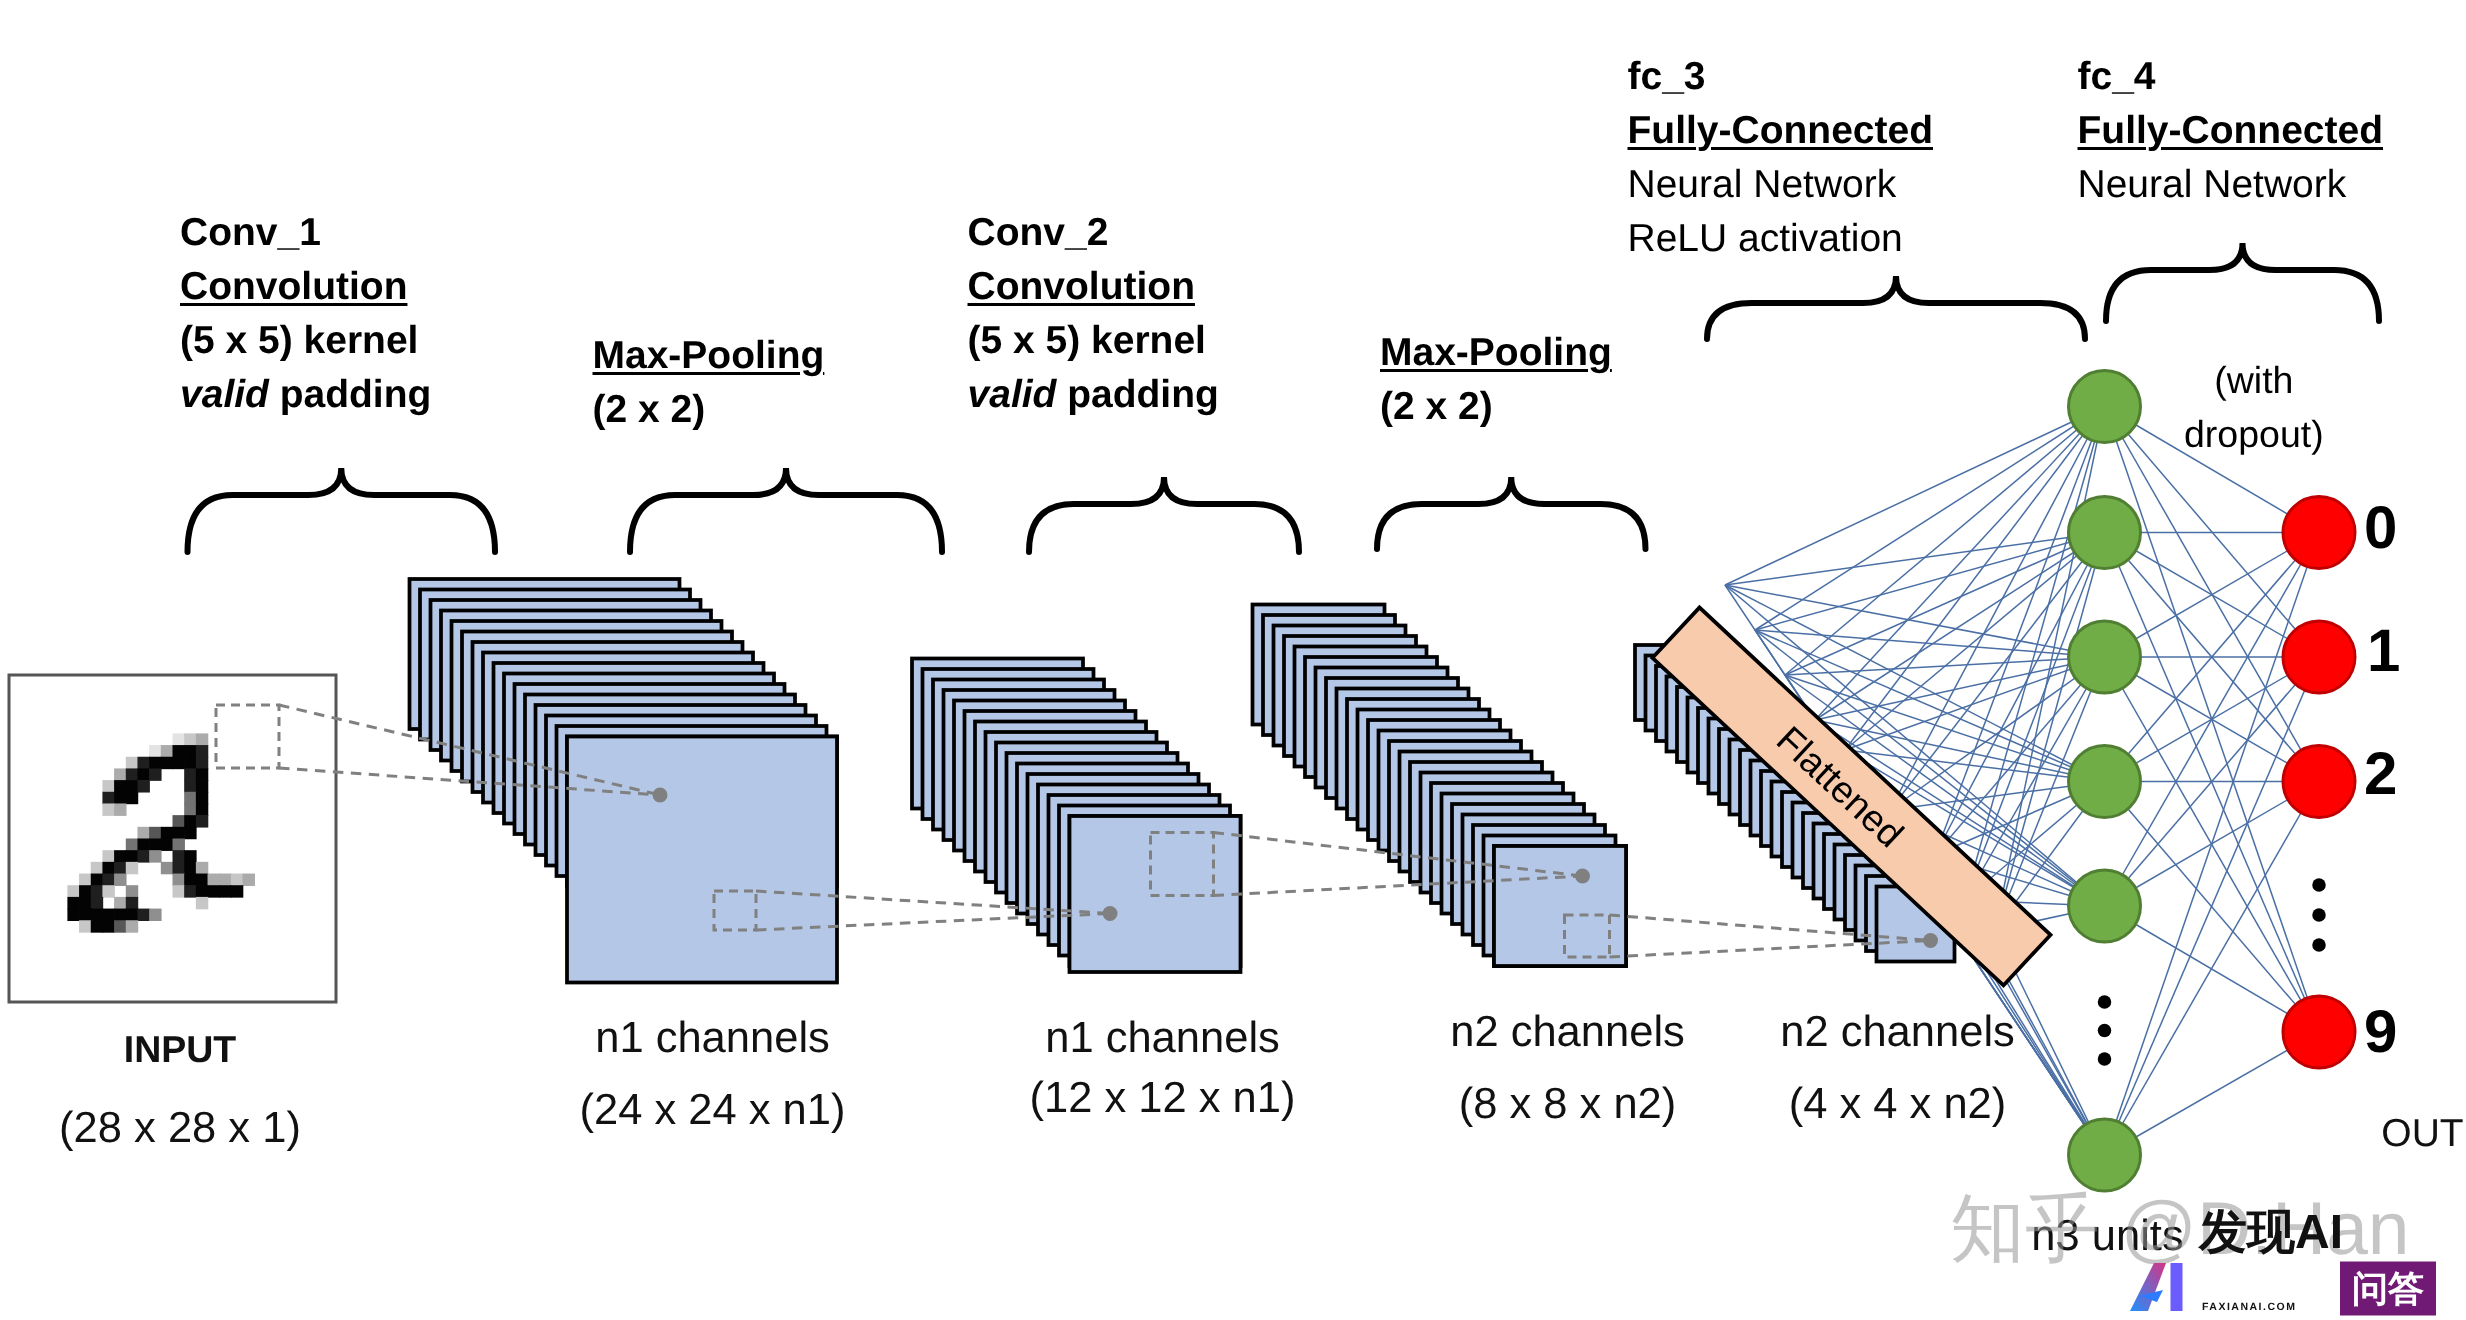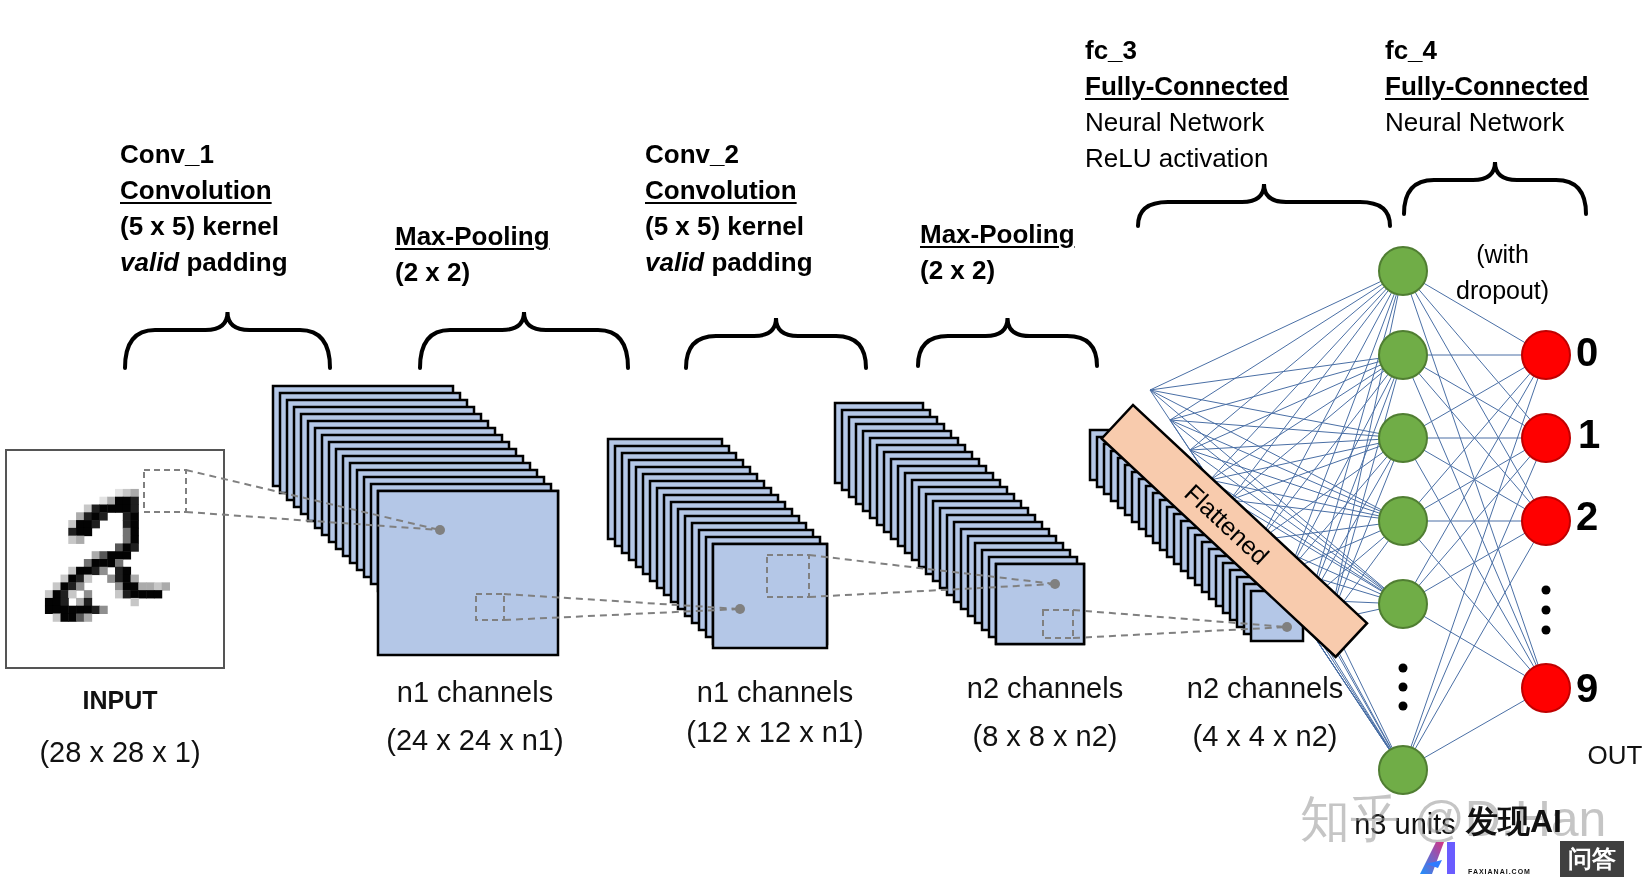--- a/index.html
+++ b/index.html
@@ -417,13 +417,13 @@
           <stop offset="1" stop-color="#d63384"></stop>
         </linearGradient>
       </defs>
     <polygon points="2,34 18,2 26,2 14,34" fill="url(#lg)"></polygon>
     <polygon points="8,24 24,20 20,28" fill="#2f7bff"></polygon>
     <rect x="29" y="2" width="8" height="32" fill="#6a5cff"></rect>
   </svg>
 </div>
 <div class="badge" style="left:1466px; top:800px; font-size:32px; color:#111;">发现AI</div>
 <div class="badge" style="left:1468px; top:868px; font-size:7px; letter-spacing:1px; color:#111;">FAXIANAI.COM</div>
-<div class="badge" style="left:1560px; top:841px; padding:2px 8px; font-size:24px; color:#fff; background:#404040;">问答</div>
+<div class="badge" style="left:1560px; top:841px; padding:2px 8px; font-size:24px; color:#fff; background:#701a75;">问答</div>
 
 </body></html>

